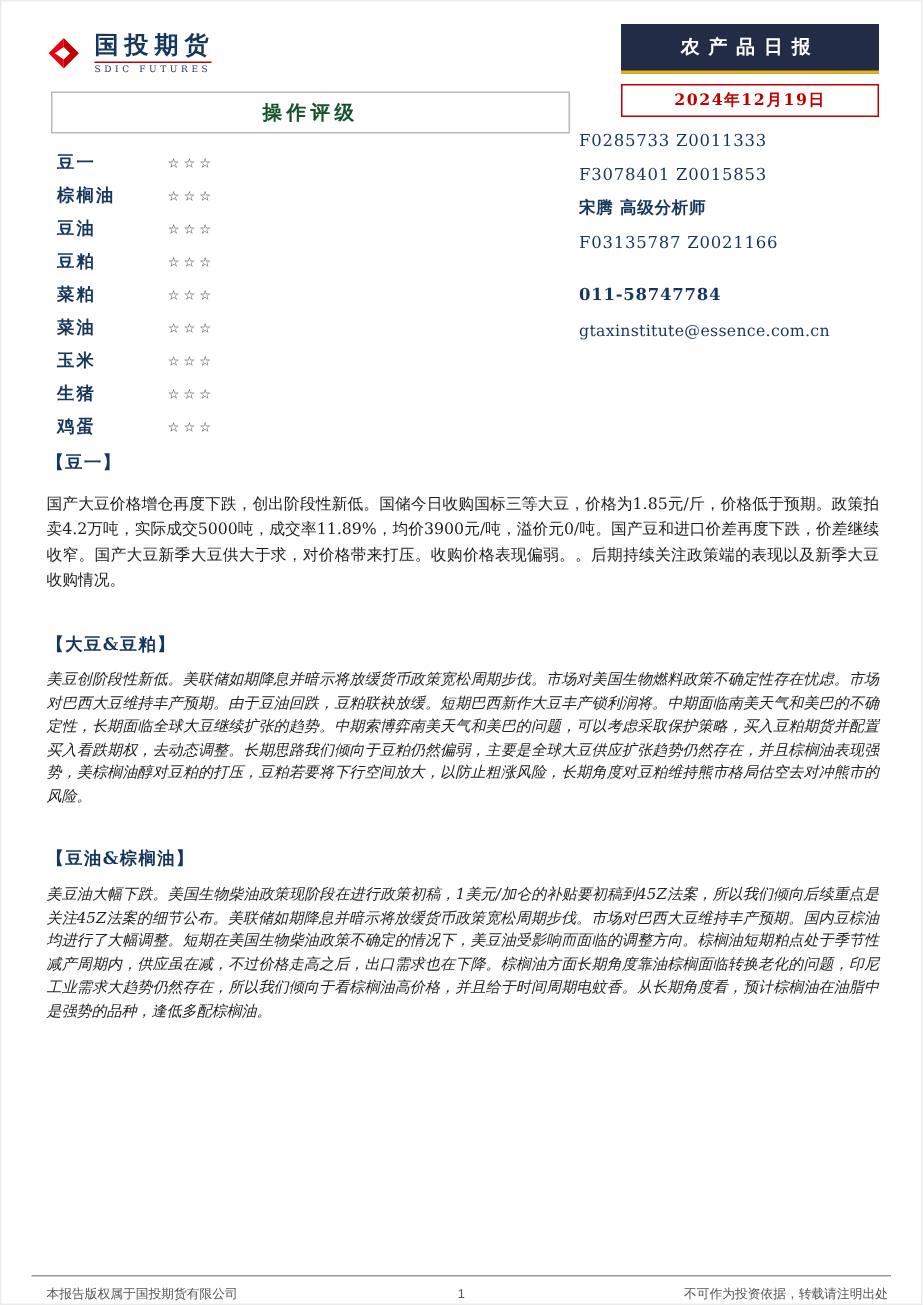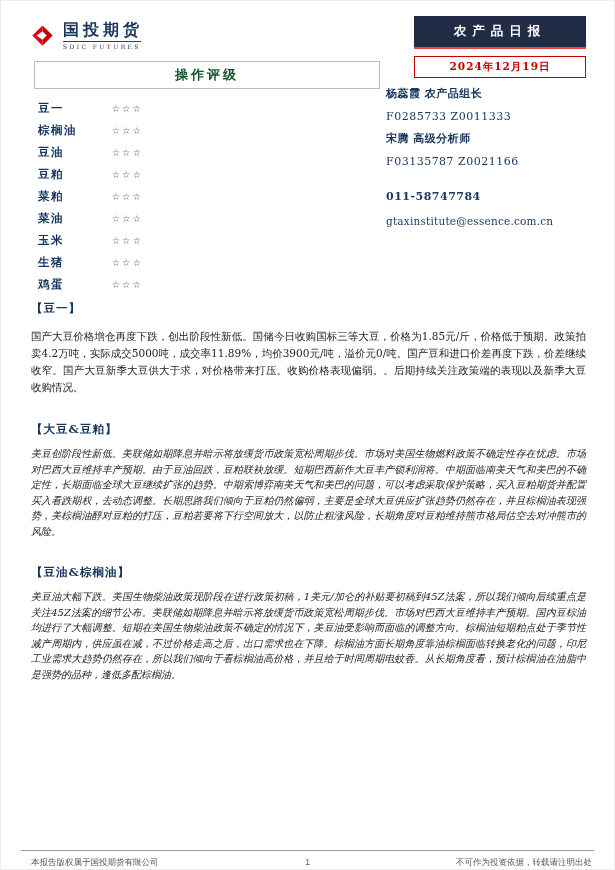--- a/index.html
+++ b/index.html
@@ -12,21 +12,21 @@
 
   
   .logo{position:absolute;left:28px;top:20px;display:flex;align-items:center;gap:7px;}
   .logo svg{width:27px;height:27px;display:block;}
   .logo-text{display:flex;flex-direction:column;}
   .logo-cn{color:#17365d;font-weight:bold;font-size:16px;letter-spacing:4px;line-height:18px;}
   .logo-en{color:#17365d;font-size:6px;letter-spacing:2.4px;margin-top:2px;border-top:1px solid #c00000;padding-top:1px;width:max-content;}
 
   .header-right{position:absolute;left:413px;top:15px;width:172px;}
   .report-type{background:#232c47;color:#ffffff;text-align:center;font-weight:bold;
-    font-size:12.5px;letter-spacing:6px;padding:7px 0;border-bottom:2px solid #ef4444;}
+    font-size:12.5px;letter-spacing:6px;padding:7px 0;border-bottom:2px solid #eab308;}
   .report-date{margin-top:7px;border:1px solid #c00000;color:#c00000;text-align:center;
     font-weight:bold;font-size:10.5px;letter-spacing:1px;padding:3px 0;}
 
   
   .rating{position:absolute;left:33px;top:60px;width:346px;}
   .rating-header{border:1px solid #b9b9b9;text-align:center;color:#14532d;font-weight:bold;
     font-size:13px;letter-spacing:3px;padding:4px 0;background:#fff;}
   .rating-rows{padding:8px 4px 0 4px;font-family:Liberation Mono, monospace;}
   .rating-row{display:flex;align-items:center;height:22px;}
   .rating-name{width:74px;color:#17365d;font-weight:bold;font-size:11.5px;letter-spacing:1.5px;}
@@ -112,22 +112,22 @@
         <span class="rating-stars">☆☆☆</span>
       </div>
       <div class="rating-row">
         <span class="rating-name">鸡蛋</span>
         <span class="rating-stars">☆☆☆</span>
       </div>
     </div>
   </div>
 
   <div class="analysts">
-    <div class="an-line an-name">杨蕊霞 农产品组长</div>
     <div class="an-line an-code">F0285733 Z0011333</div>
+    <div class="an-line an-code">F3078401 Z0015853</div>
     <div class="an-line an-name">宋腾 高级分析师</div>
     <div class="an-line an-code">F03135787 Z0021166</div>
     <div class="an-phone">011-58747784</div>
     <div class="an-email">gtaxinstitute@essence.com.cn</div>
   </div>
 
   <div class="content">
     <div class="section">
       <div class="section-title">【豆一】</div>
       <div class="section-body body-normal">国产大豆价格增仓再度下跌，创出阶段性新低。国储今日收购国标三等大豆，价格为1.85元/斤，价格低于预期。政策拍卖4.2万吨，实际成交5000吨，成交率11.89%，均价3900元/吨，溢价元0/吨。国产豆和进口价差再度下跌，价差继续收窄。国产大豆新季大豆供大于求，对价格带来打压。收购价格表现偏弱。。后期持续关注政策端的表现以及新季大豆收购情况。</div>

